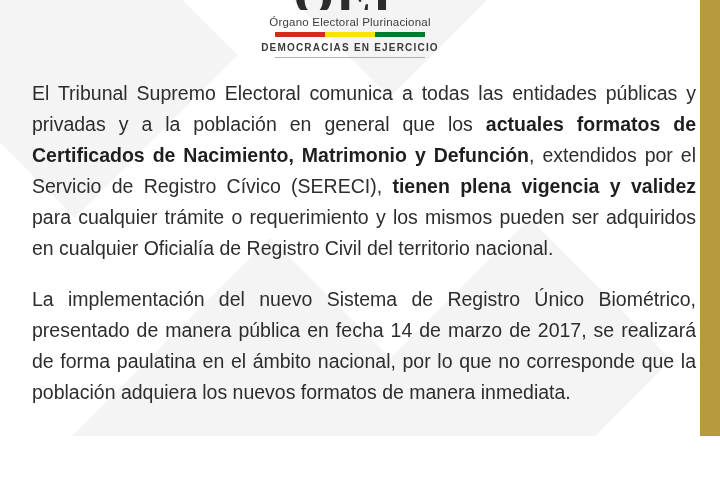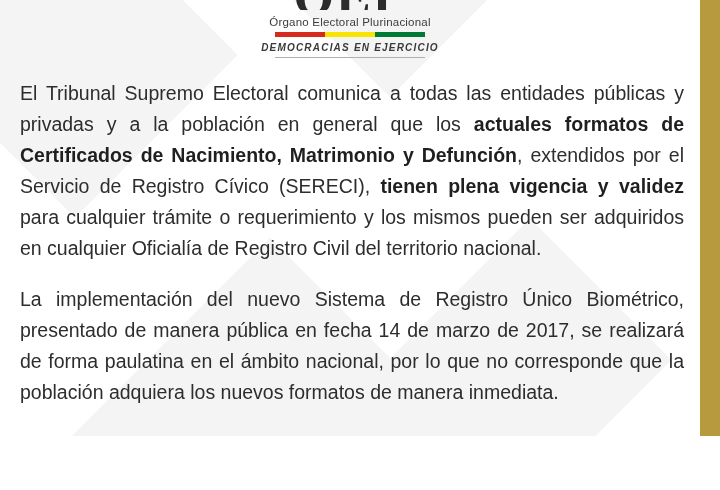--- a/index.html
+++ b/index.html
@@ -104,34 +104,33 @@
   .flag span { flex: 1; display: block; height: 5px; }
   .flag .red { background: #d52b1e; }
   .flag .yellow { background: #f9e300; }
   .flag .green { background: #007a33; }
   .logo-sub3 {
     font-size: 10px;
     color: #3a3a3a;
     letter-spacing: 1.2px;
     font-weight: bold;
     margin-top: 5px;
-    font-style: italic;
   }
   .logo-rule {
     width: 150px;
     height: 1px;
     background: #b0b0b0;
     margin: 4px auto 0 auto;
   }
 
   
   .content {
     position: absolute;
     top: 78px;
-    left: 20px;
+    left: 32px;
     width: 664px;
     z-index: 4;
   }
   p.para {
     margin: 0 0 20px 0;
     font-size: 19.5px;
     line-height: 31px;
     color: #2d2d2d;
     text-align: justify;
     text-justify: inter-word;

